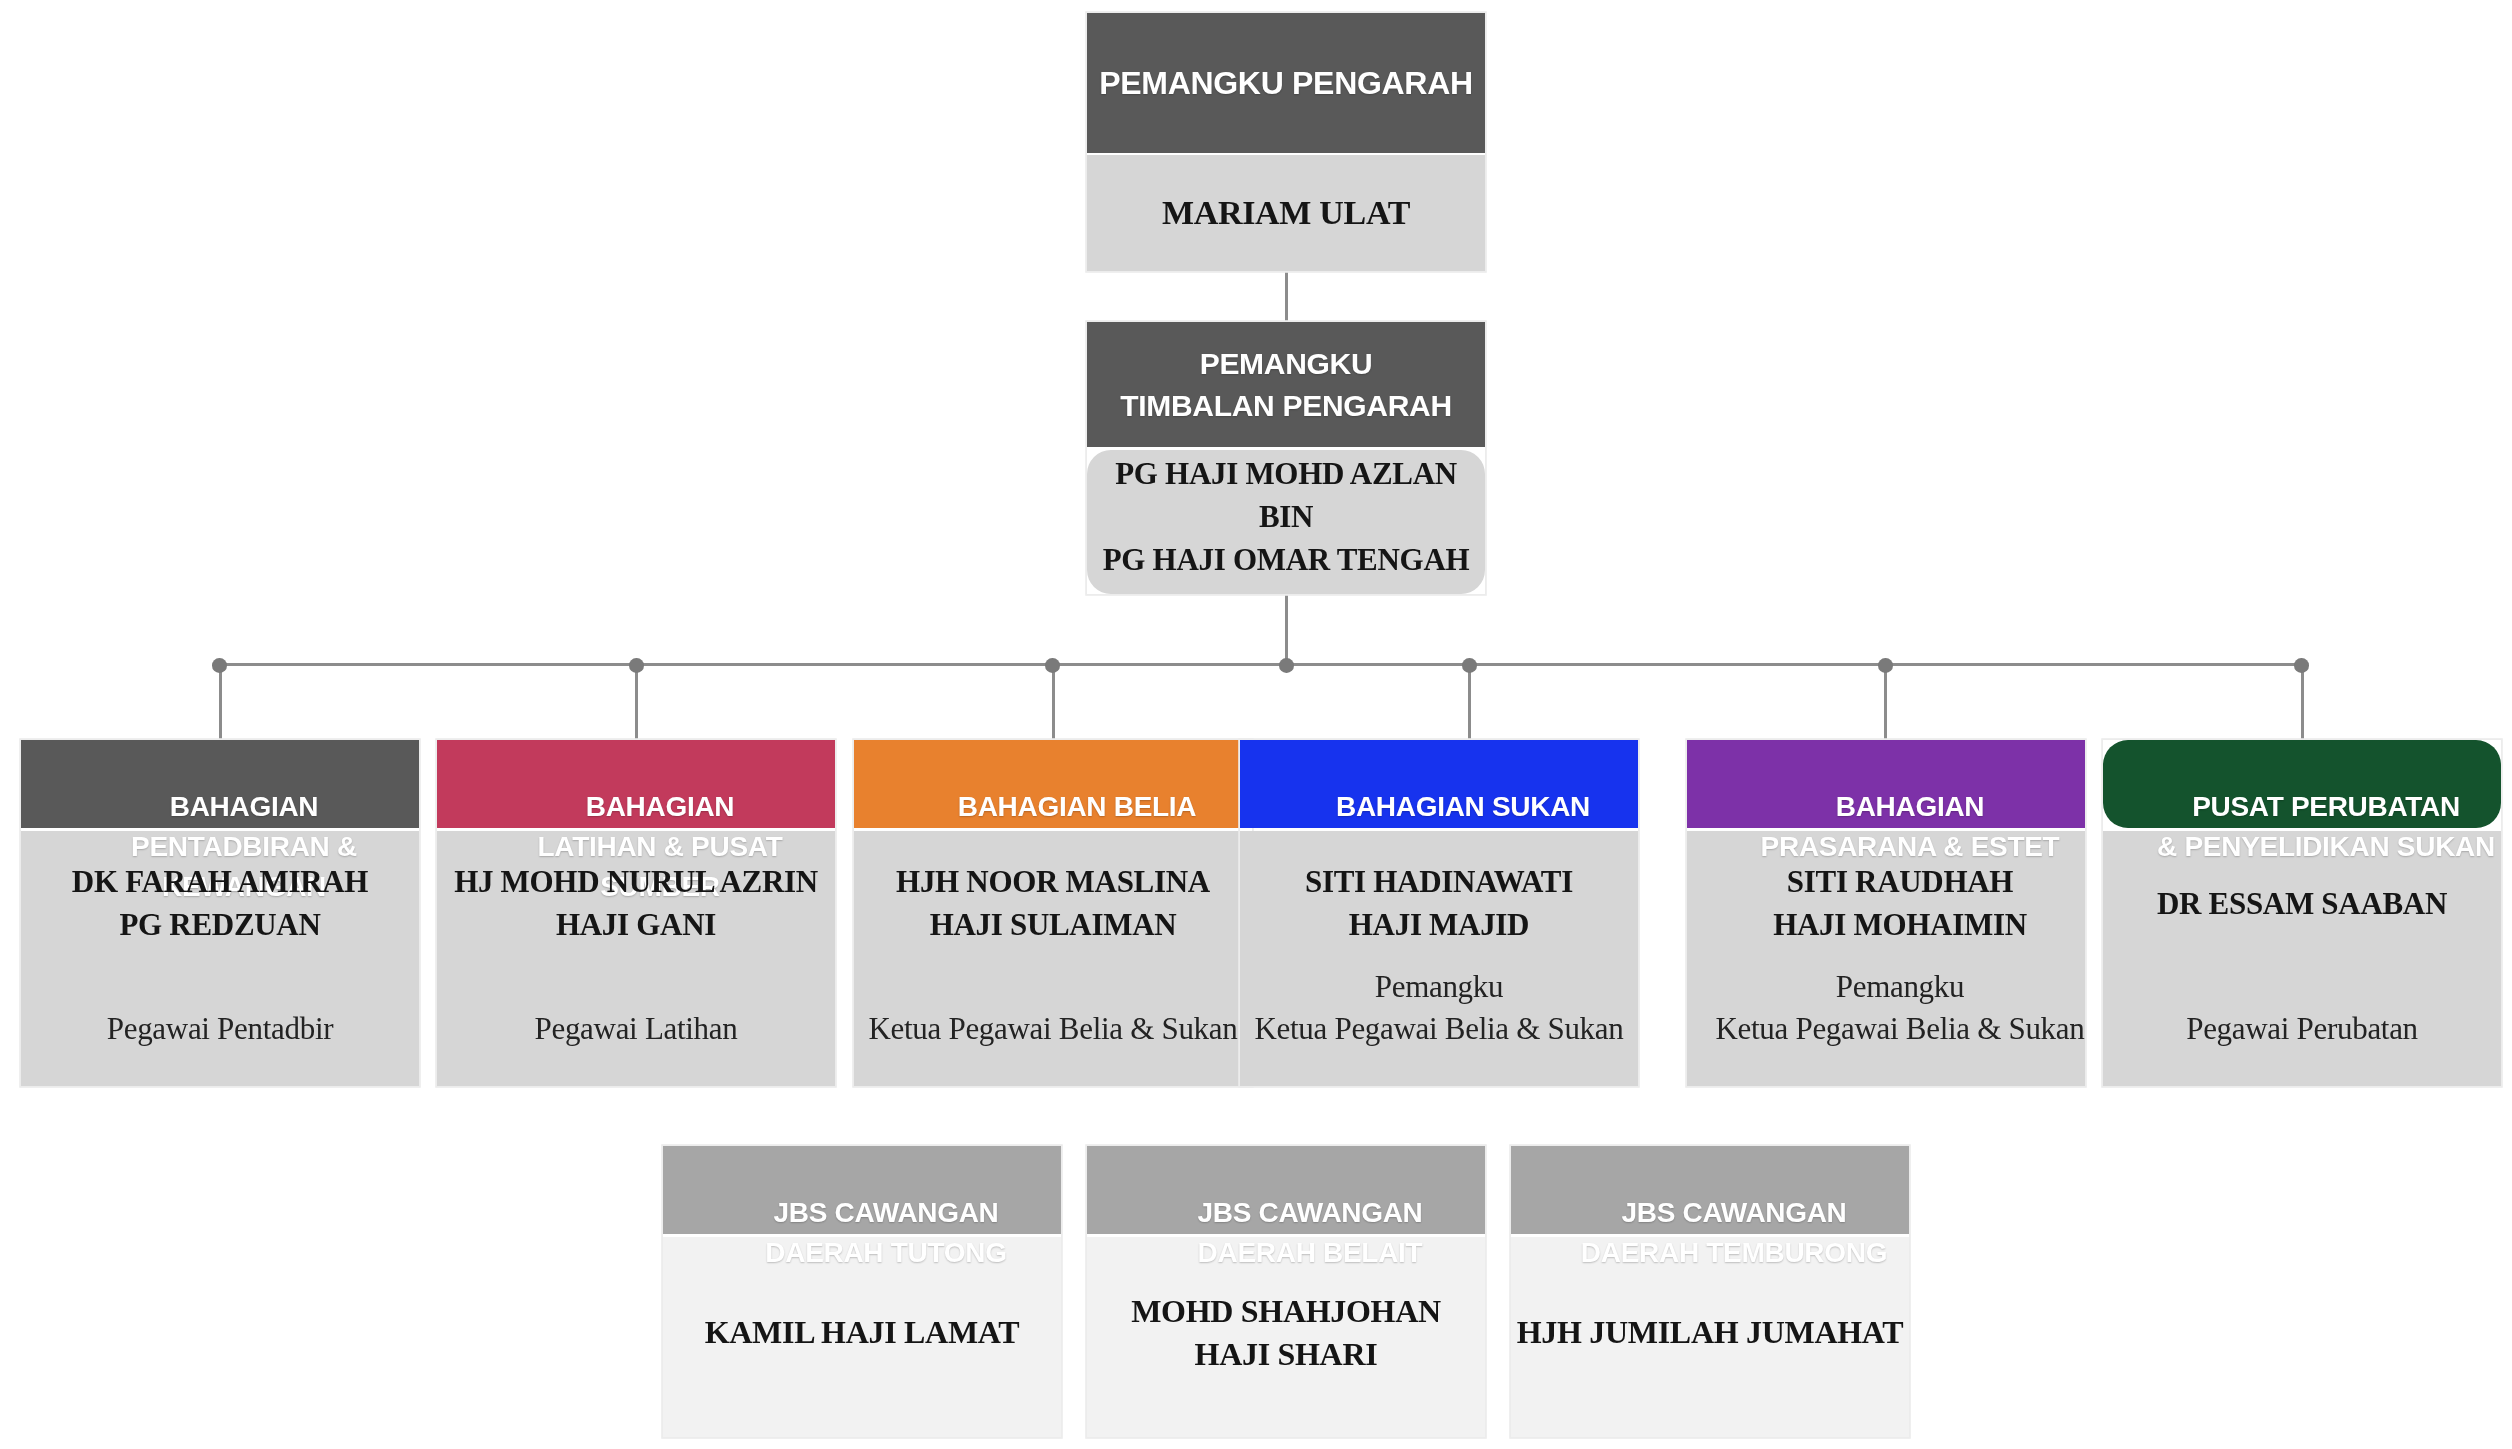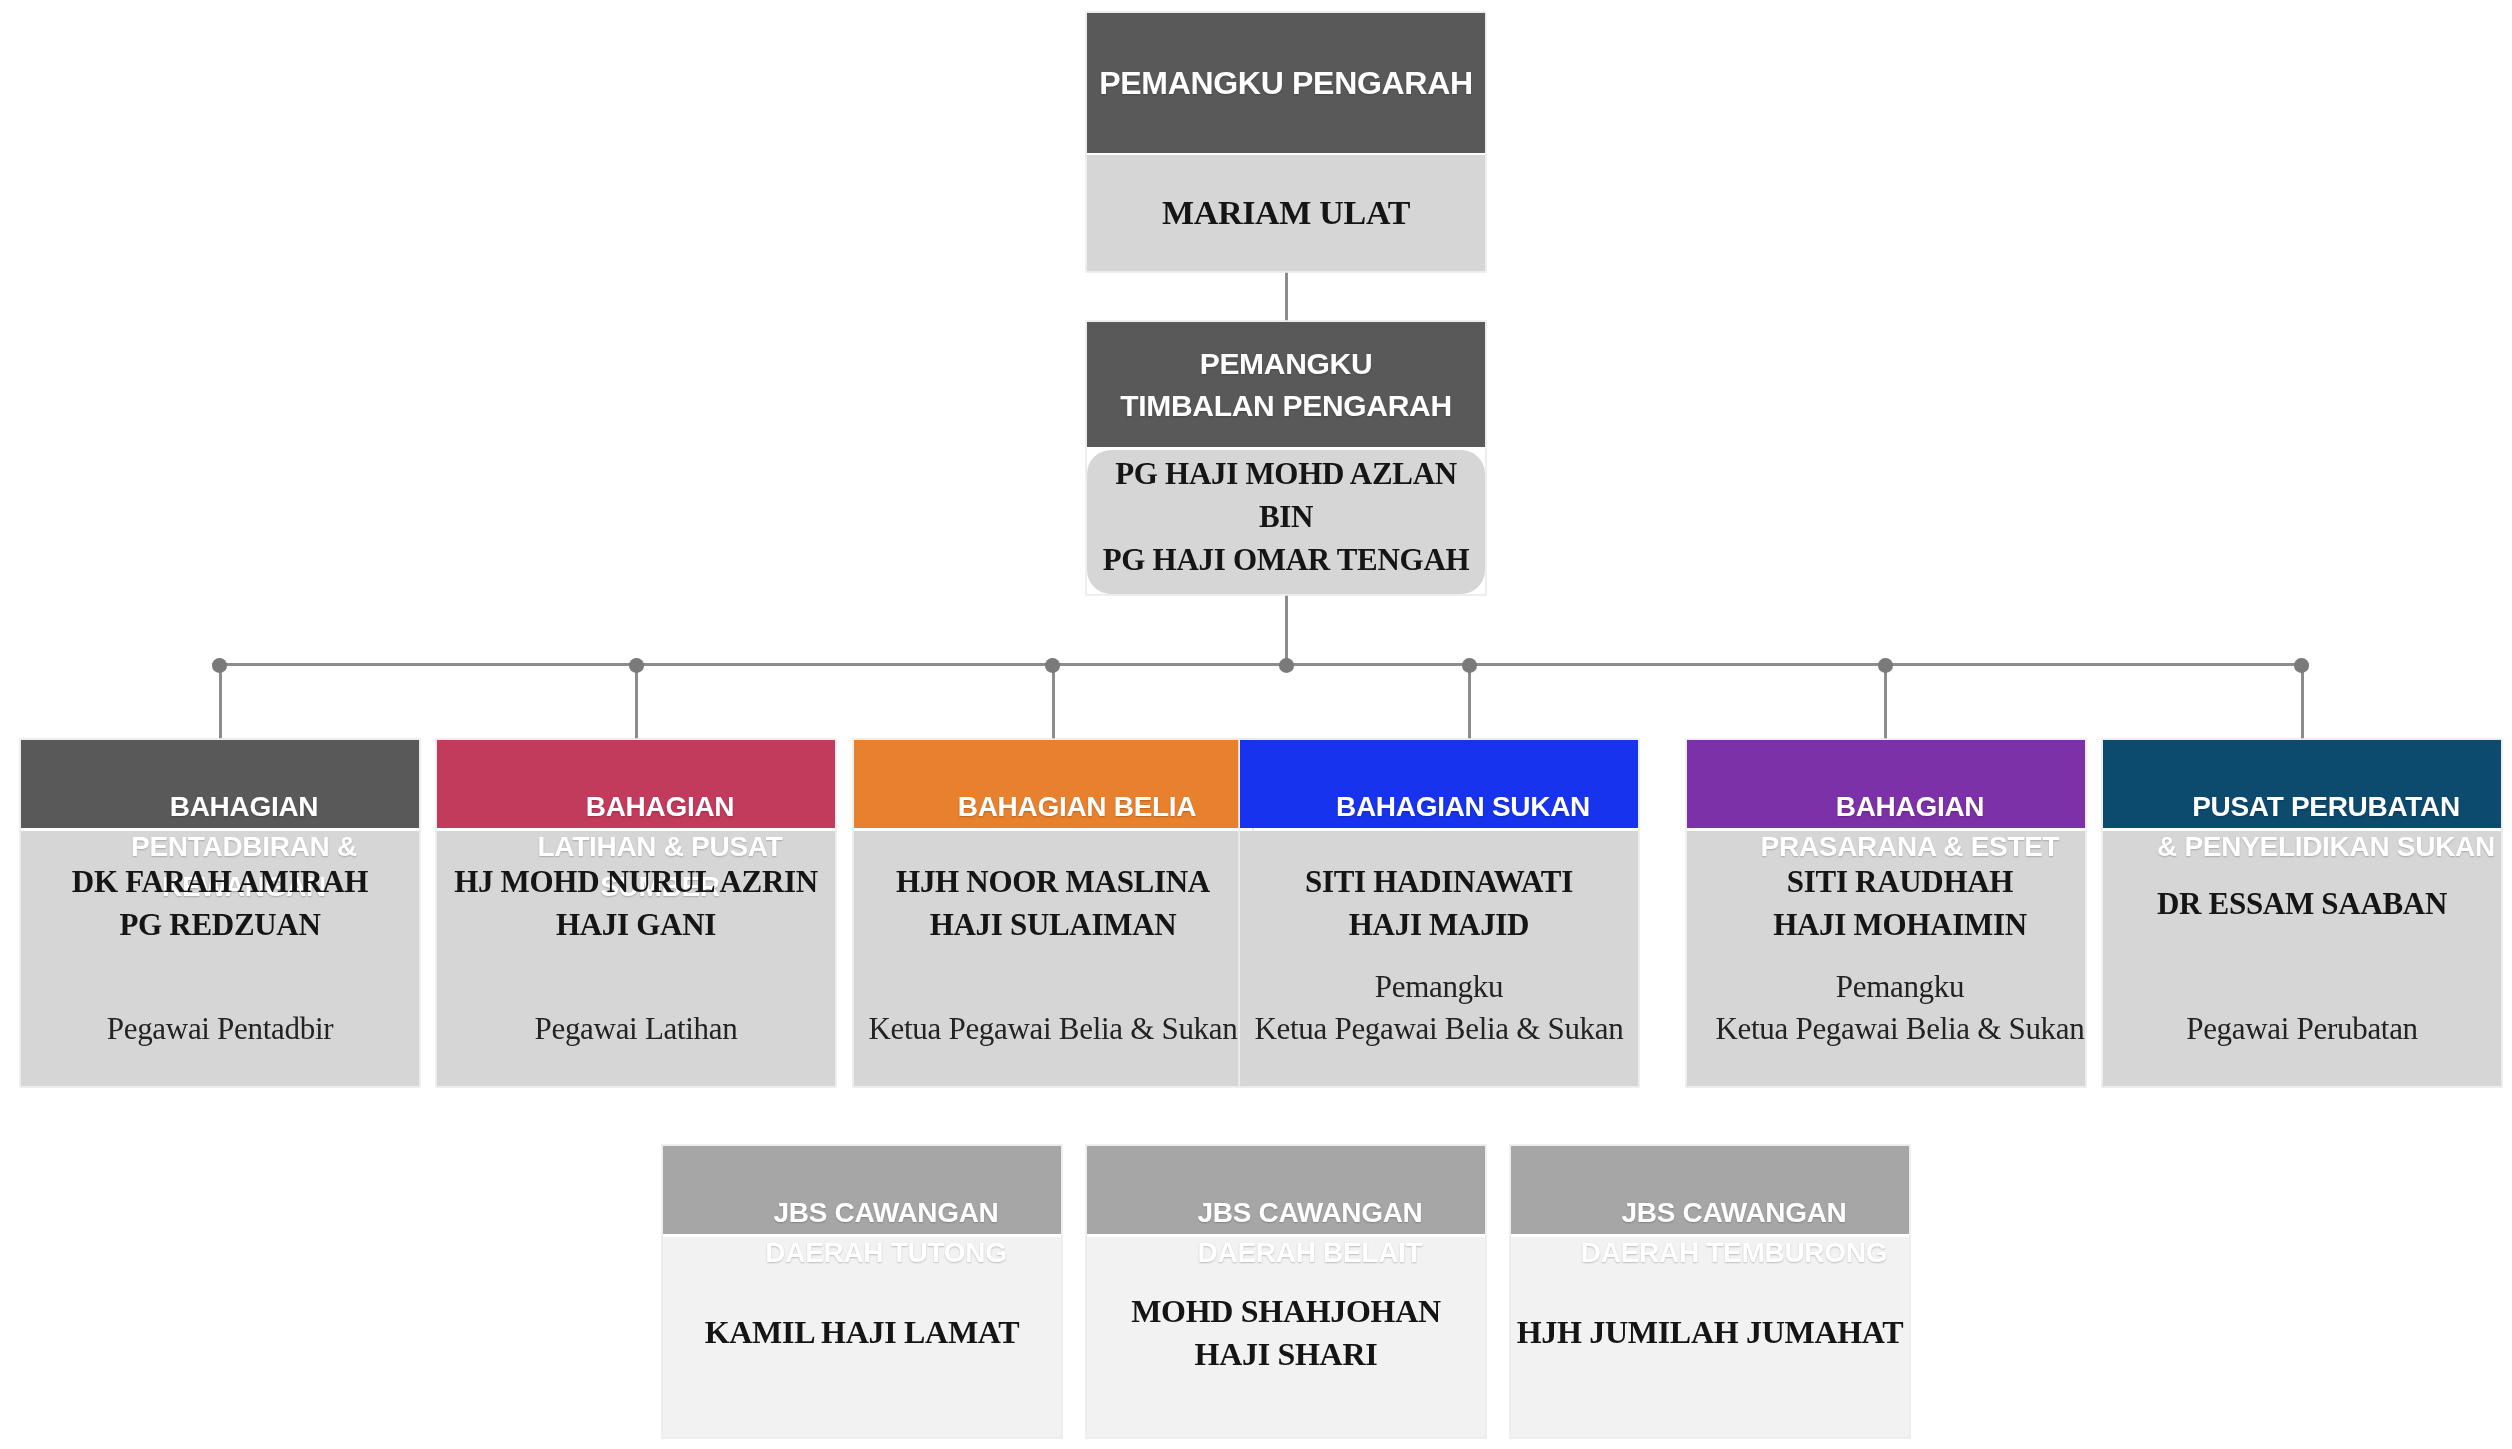--- a/index.html
+++ b/index.html
@@ -156,21 +156,21 @@
     </div>
     <div class="body div-body" style="height:255px;padding-left:28px;">
       <div class="name div-name">SITI RAUDHAH
 HAJI MOHAIMIN</div>
       <div class="role div-role">Pemangku
 Ketua Pegawai Belia &amp; Sukan</div>
     </div>
   </div>
 
   <div class="node" style="left:2103px;top:740px;width:398px;">
-    <div class="hdr toplined div-hdr" style="height: 88px; background-color: #0c4a6e;">
+    <div class="hdr toplined div-hdr" style="height: 88px; background-color: #14532d; border-radius: 25px;">
       <span>PUSAT PERUBATAN
 &amp; PENYELIDIKAN SUKAN</span>
     </div>
     <div class="body div-body" style="height:255px;gap:28px;">
       <div class="name div-name">DR ESSAM SAABAN</div>
       <div class="role div-role">Pegawai Perubatan</div>
     </div>
   </div>
 
   <div class="node" style="left:663px;top:1146px;width:398px;">

